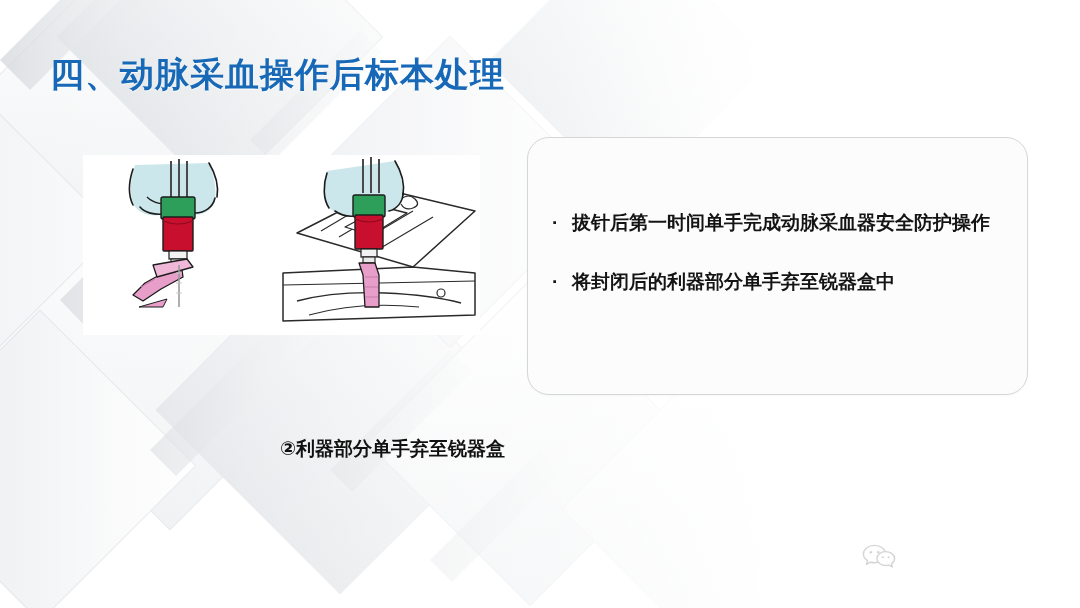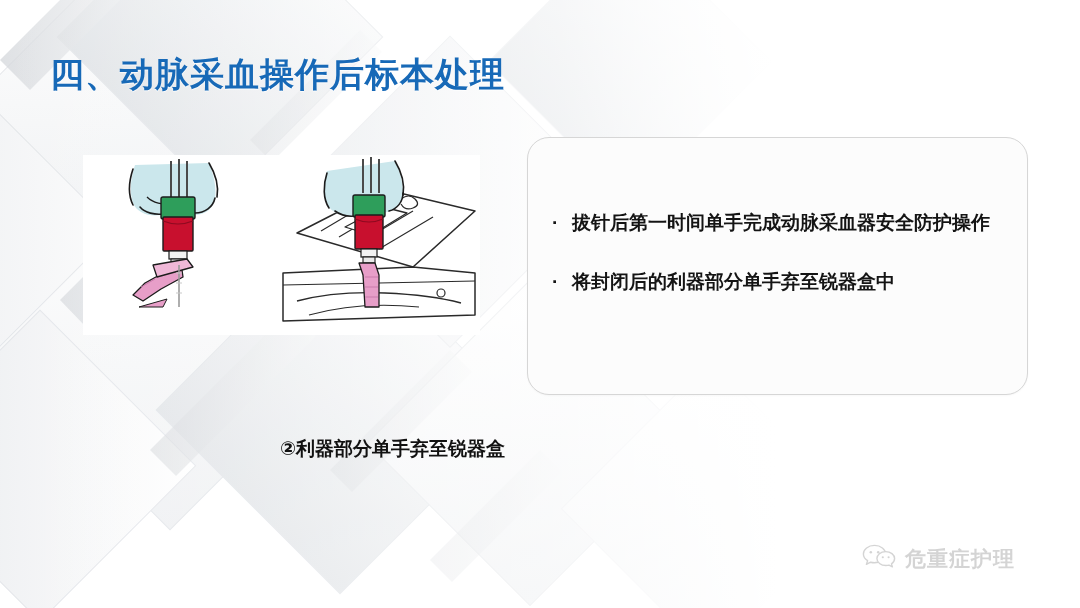--- a/index.html
+++ b/index.html
@@ -313,16 +313,15 @@
 
         <path d="M12.5 2.4 C6.2 2.4 1.4 6.3 1.4 11 C1.4 13.7 3 16.1 5.6 17.7 L4.4 21.4 L8.6 19.2 C9.8 19.5 11.1 19.7 12.5 19.7 C18.8 19.7 23.6 15.8 23.6 11 C23.6 6.3 18.8 2.4 12.5 2.4 Z" fill="none" stroke="#9a9a9a" stroke-width="1.4" stroke-linejoin="round"></path>
         <circle cx="8.8" cy="9.2" r="1.25" fill="#9a9a9a"></circle>
         <circle cx="16.2" cy="9.2" r="1.25" fill="#9a9a9a"></circle>
 
         <path d="M23.6 8.6 C28.6 8.6 32.6 11.8 32.6 15.6 C32.6 17.7 31.4 19.6 29.5 20.9 L30.4 23.9 L27 22.1 C26 22.4 25 22.5 23.9 22.5 C18.9 22.5 14.9 19.4 14.9 15.6 C14.9 11.8 18.6 8.6 23.6 8.6 Z" fill="#ffffff" stroke="#9a9a9a" stroke-width="1.4" stroke-linejoin="round"></path>
         <circle cx="20.8" cy="14.2" r="1.05" fill="#9a9a9a"></circle>
         <circle cx="26.6" cy="14.2" r="1.05" fill="#9a9a9a"></circle>
       </svg>
     </span>
-    <span class="wm-text">危重症护理</span>
   </div>
 
 </div>
 
 </body></html>

